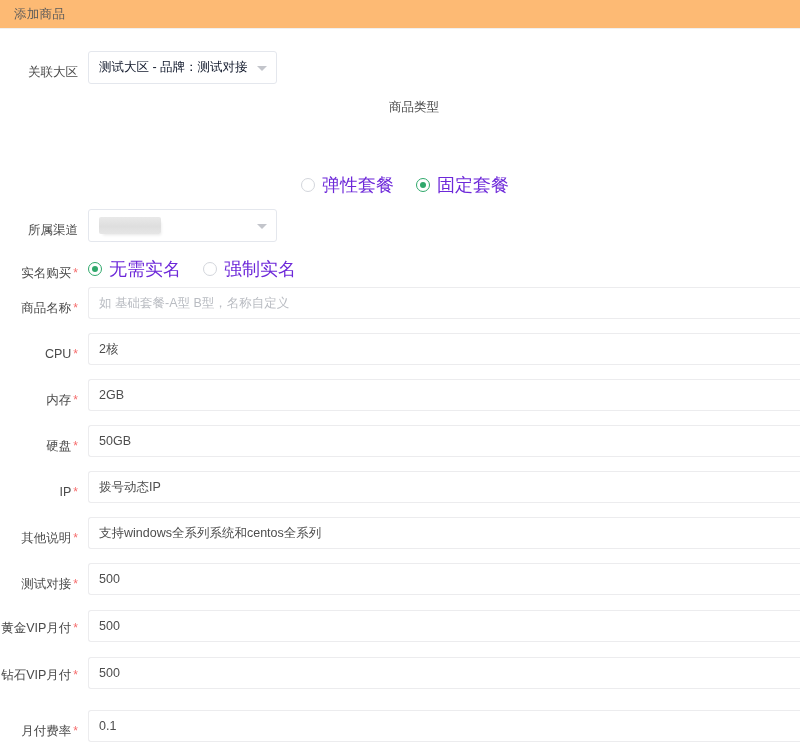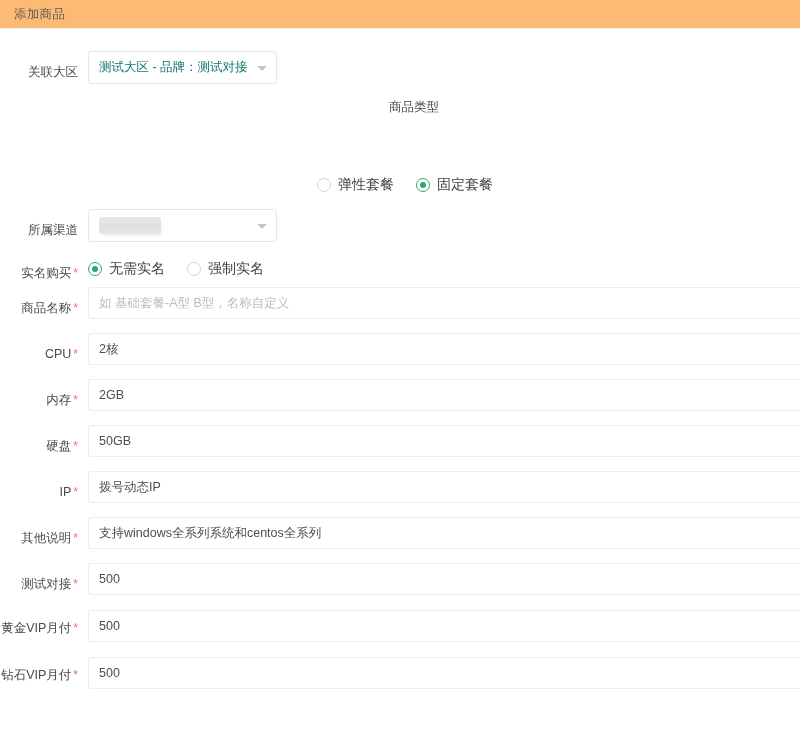--- a/index.html
+++ b/index.html
@@ -73,21 +73,21 @@
     border-radius: 3px;
     background: #ffffff;
     box-sizing: border-box;
     display: flex;
     align-items: center;
     padding: 0 26px 0 10px;
     box-shadow: 0 0 0 0 rgba(0,0,0,0);
   }
   .select-value {
     font-size: 12.5px;
-    color: #0f766e;
+    color: #0f172a;
     white-space: nowrap;
     overflow: hidden;
     text-overflow: ellipsis;
   }
   .caret {
     position: absolute;
     right: 9px;
     top: 50%;
     margin-top: -2px;
     width: 0;
@@ -161,22 +161,22 @@
     left: 50%;
     top: 50%;
     width: 6px;
     height: 6px;
     margin-left: -3px;
     margin-top: -3px;
     border-radius: 50%;
     background: #2fa86b;
   }
   .radio-label {
-    font-size: 14px;
-    color: #404040;
+    font-size: 18px;
+    color: #6d28d9;
   }
 
   
   .r-region   { margin-top: 6px; }
   .r-type     { margin-top: 6px; flex-direction: column; }
   .r-channel  { margin-top: 8px; }
   .r-name     { margin-top: 2px; }
   .r-realname { margin-top: 10px; }
   .r-spec     { margin-top: 14px; }
   .r-vip      { margin-top: 15px; }
@@ -345,14 +345,24 @@
     <div class="label-cell">
       <span>钻石VIP月付</span><span class="req">*</span>
     </div>
     <div class="field-cell">
       <div class="input-box">
         <span class="input-value">500</span>
       </div>
     </div>
   </div>
 
+  <div class="form-row r-rate">
+    <div class="label-cell">
+      <span>月付费率</span><span class="req">*</span>
+    </div>
+    <div class="field-cell">
+      <div class="input-box">
+        <span class="input-value">0.1</span>
+      </div>
+    </div>
+  </div>
 
 </div>
 
 </body></html>

